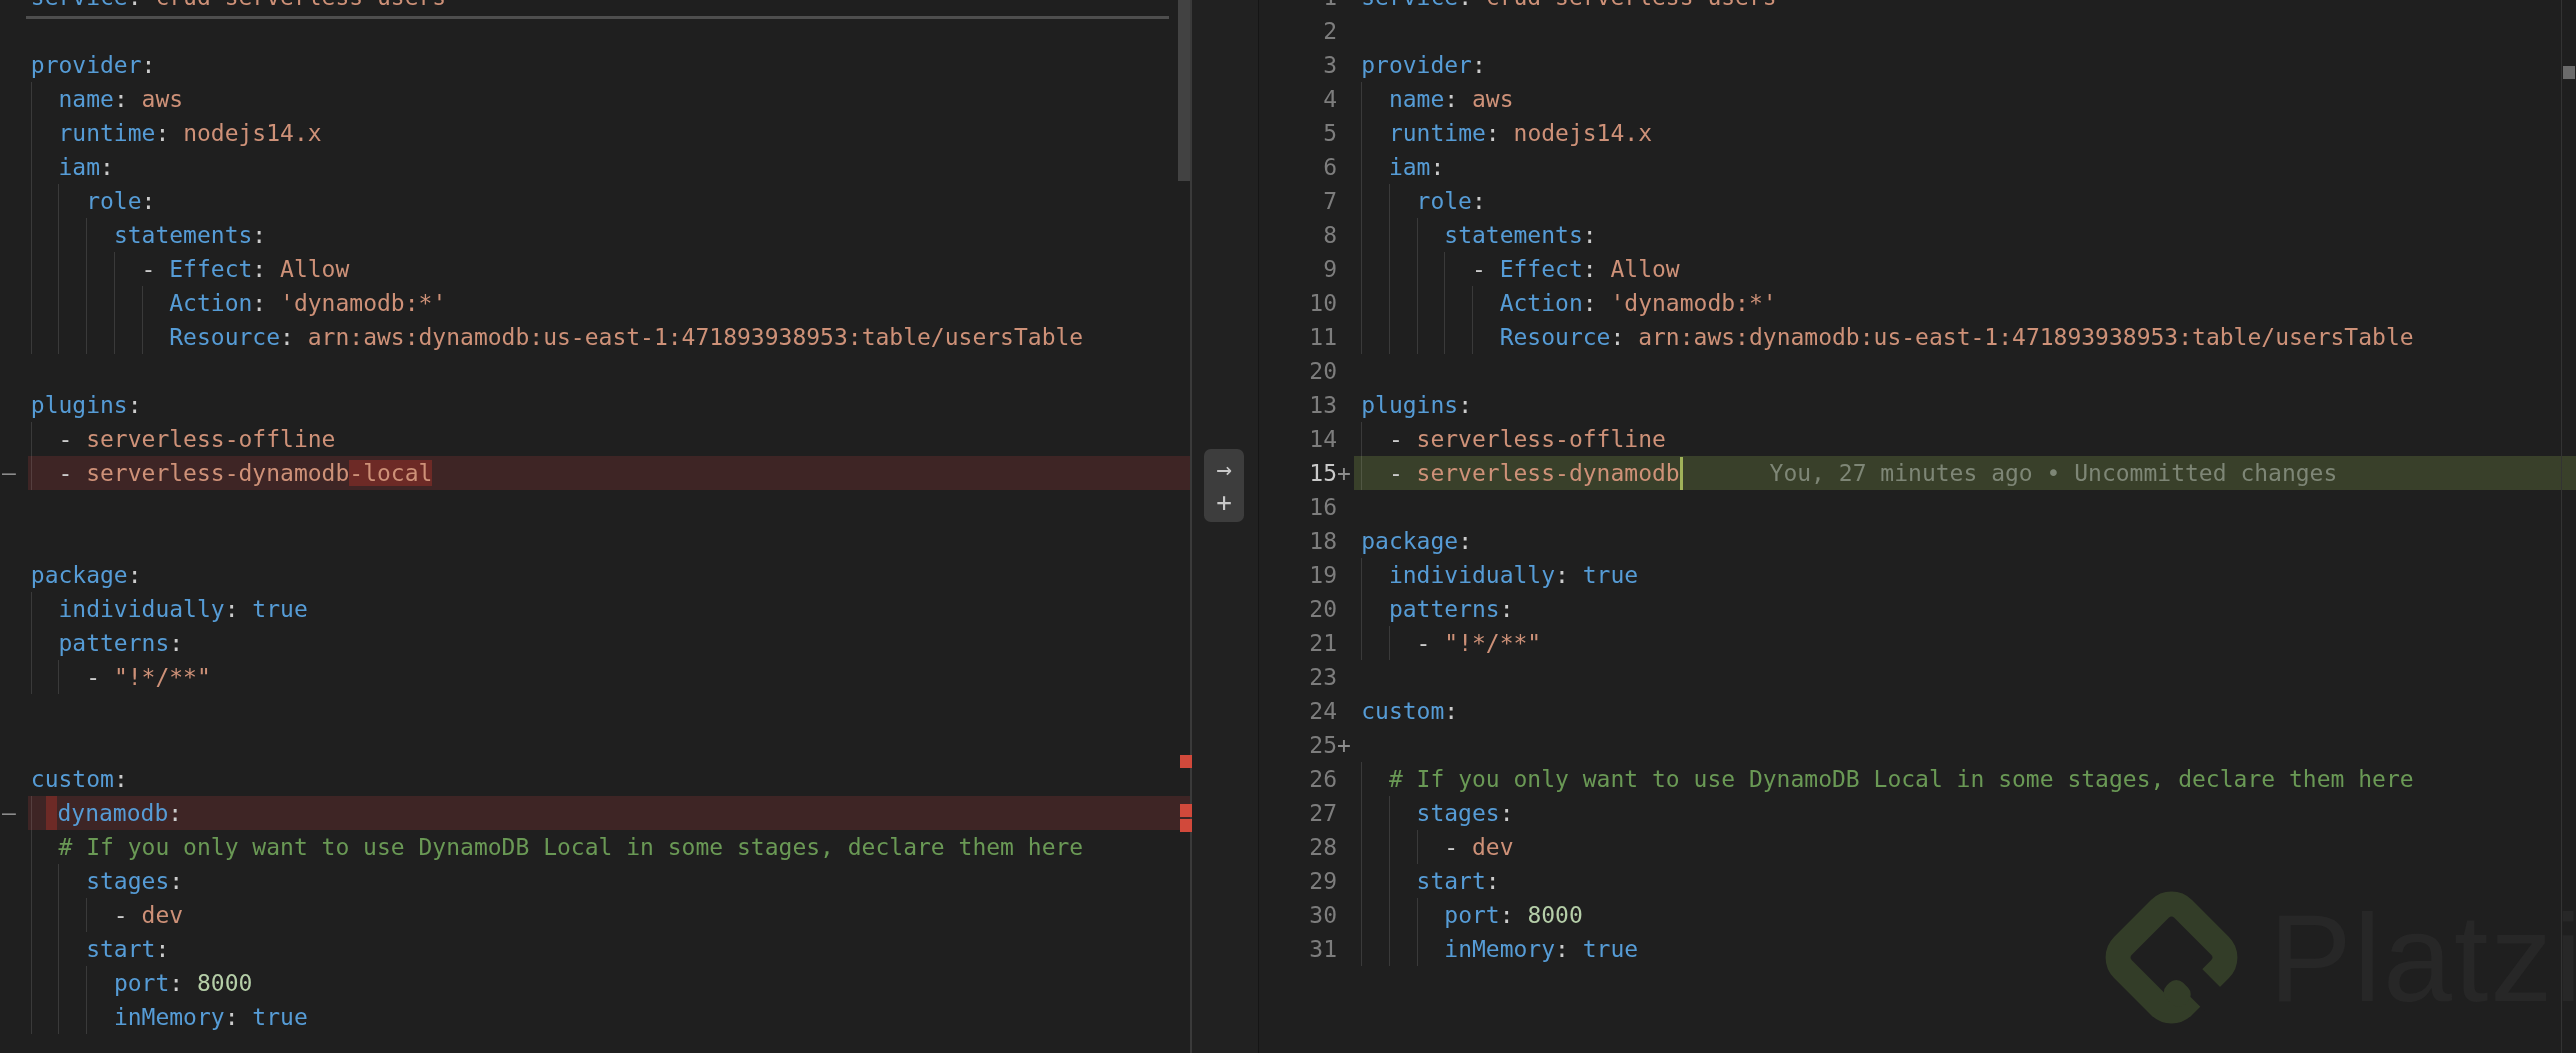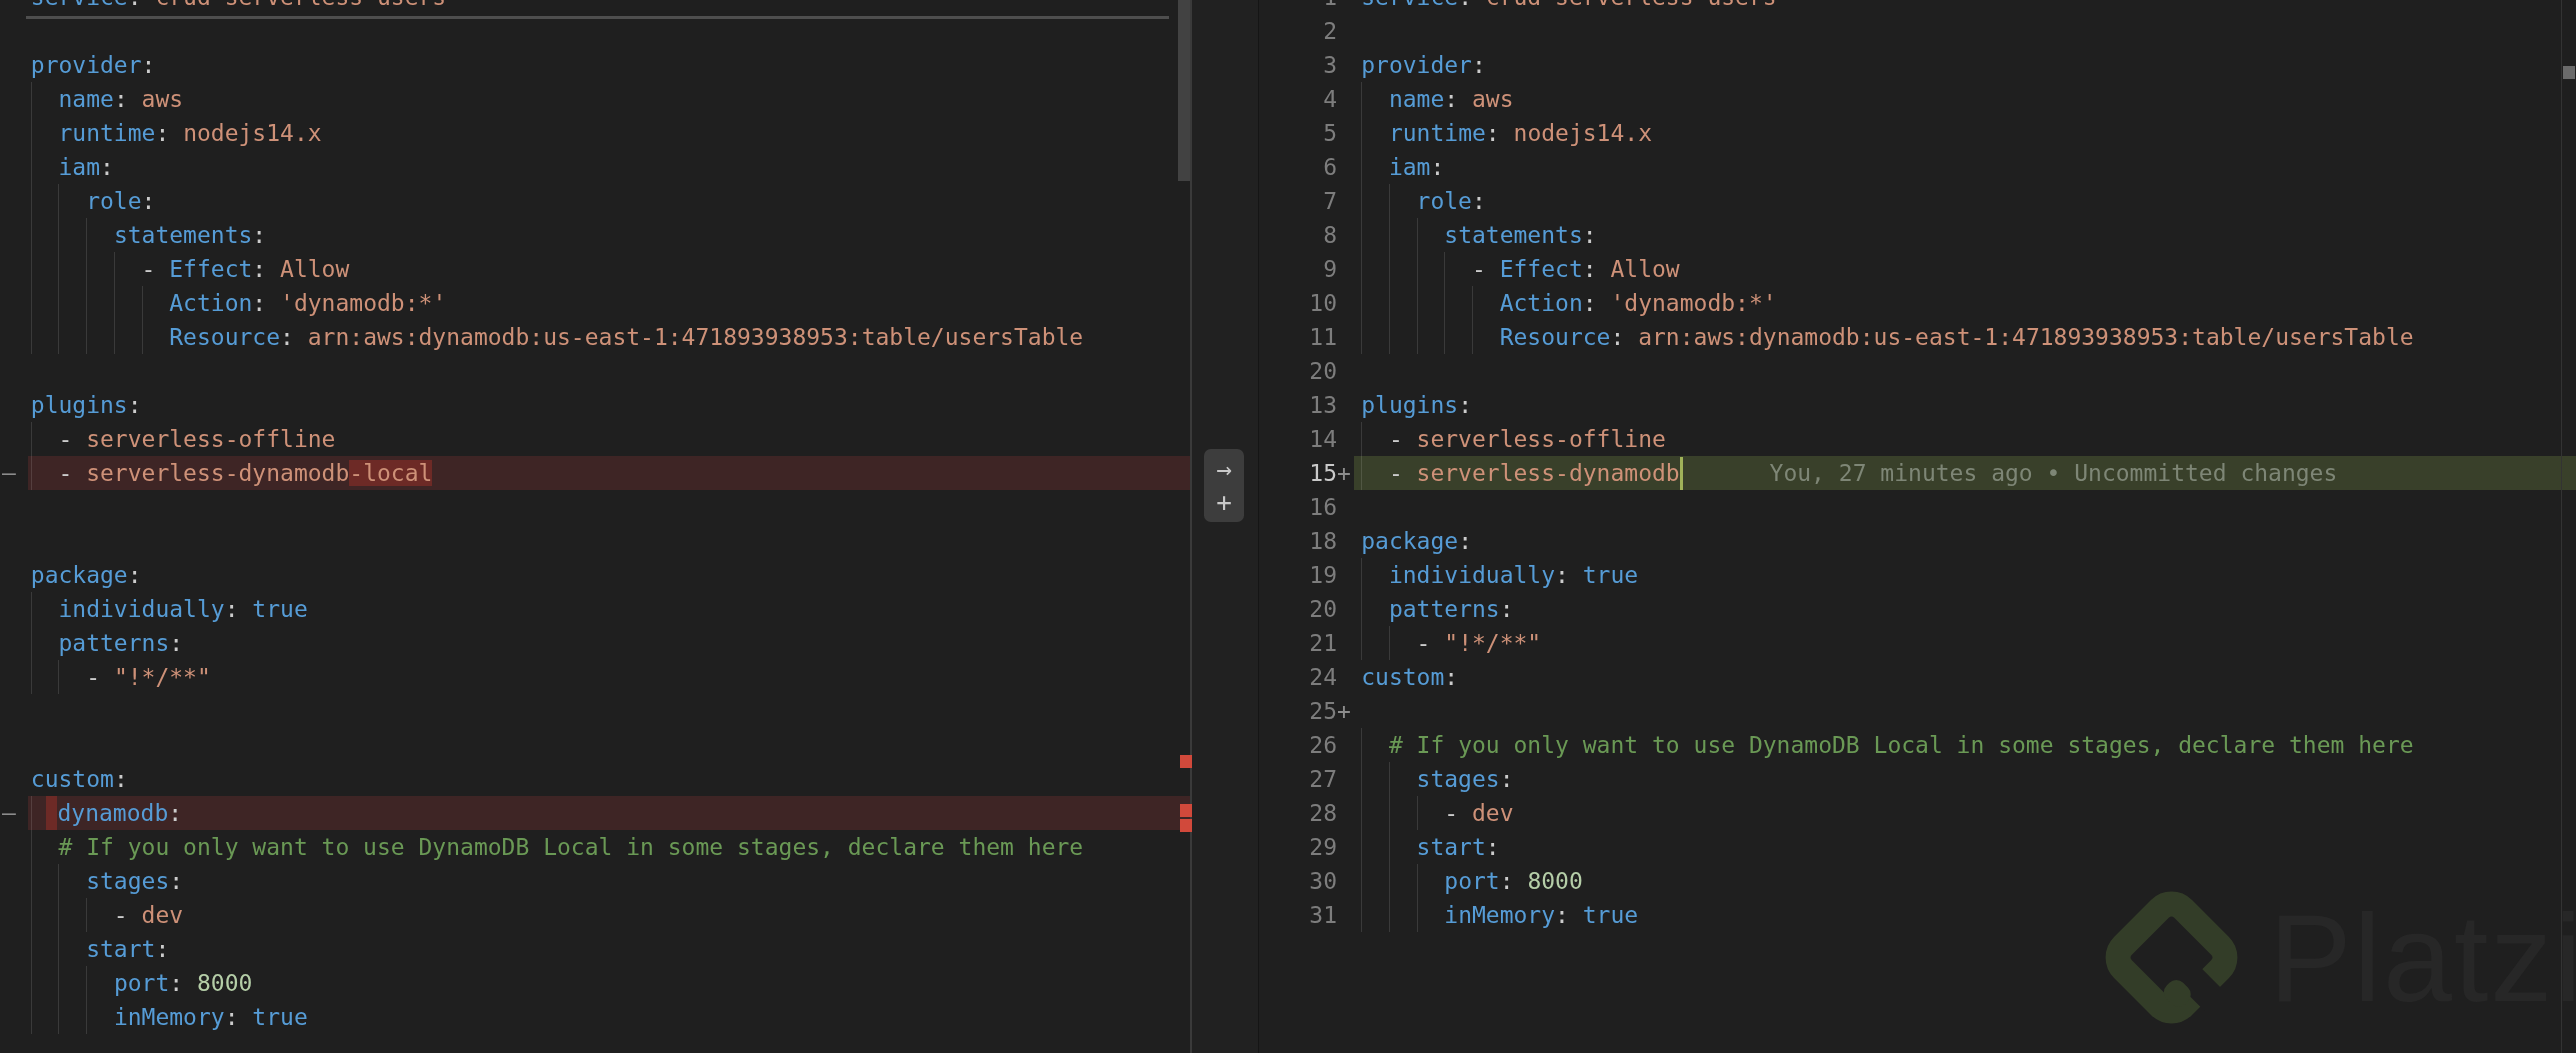--- a/index.html
+++ b/index.html
@@ -286,20 +286,25 @@
           <span class="ln">20</span>
           <span class="mk"></span>
           <span class="code"><i class="g" style="left: calc(var(--cp) + 0ch);"></i><span class="tok-punc">  </span><span class="tok-key">patterns</span><span class="tok-punc">:</span></span>
         </div>
         <div class="row">
           <span class="ln">21</span>
           <span class="mk"></span>
           <span class="code"><i class="g" style="left: calc(var(--cp) + 0ch);"></i><i class="g" style="left: calc(var(--cp) + 2ch);"></i><span class="tok-punc">    - </span><span class="tok-str">"!*/**"</span></span>
         </div>
         <div class="row">
+          <span class="ln">23</span>
+          <span class="mk"></span>
+          <span class="code"></span>
+        </div>
+        <div class="row">
           <span class="ln">24</span>
           <span class="mk"></span>
           <span class="code"><span class="tok-key">custom</span><span class="tok-punc">:</span></span>
         </div>
         <div class="row added">
           <span class="ln">25</span>
           <span class="mk">+</span>
         </div>
         <div class="row">
           <span class="ln">26</span>

